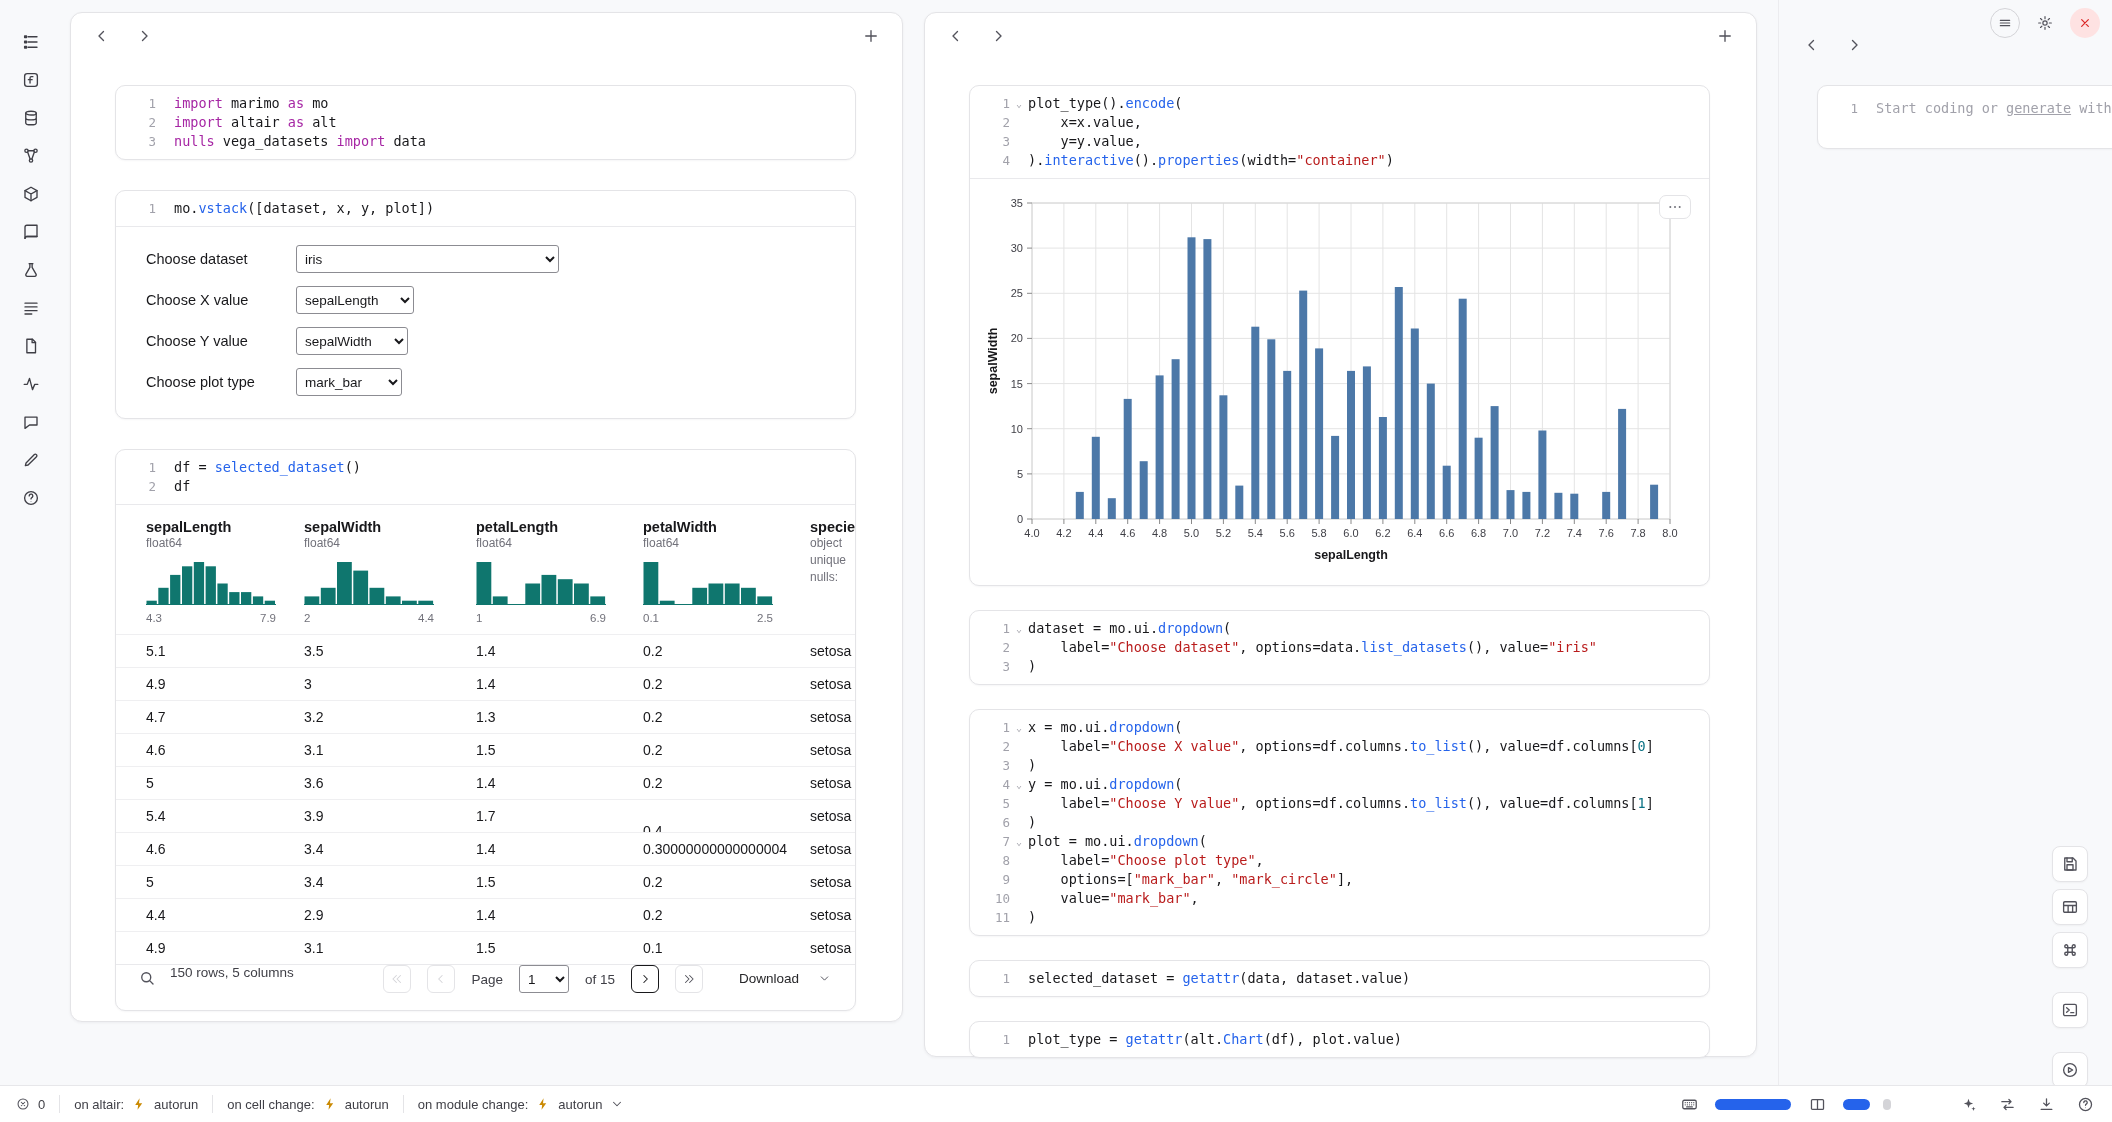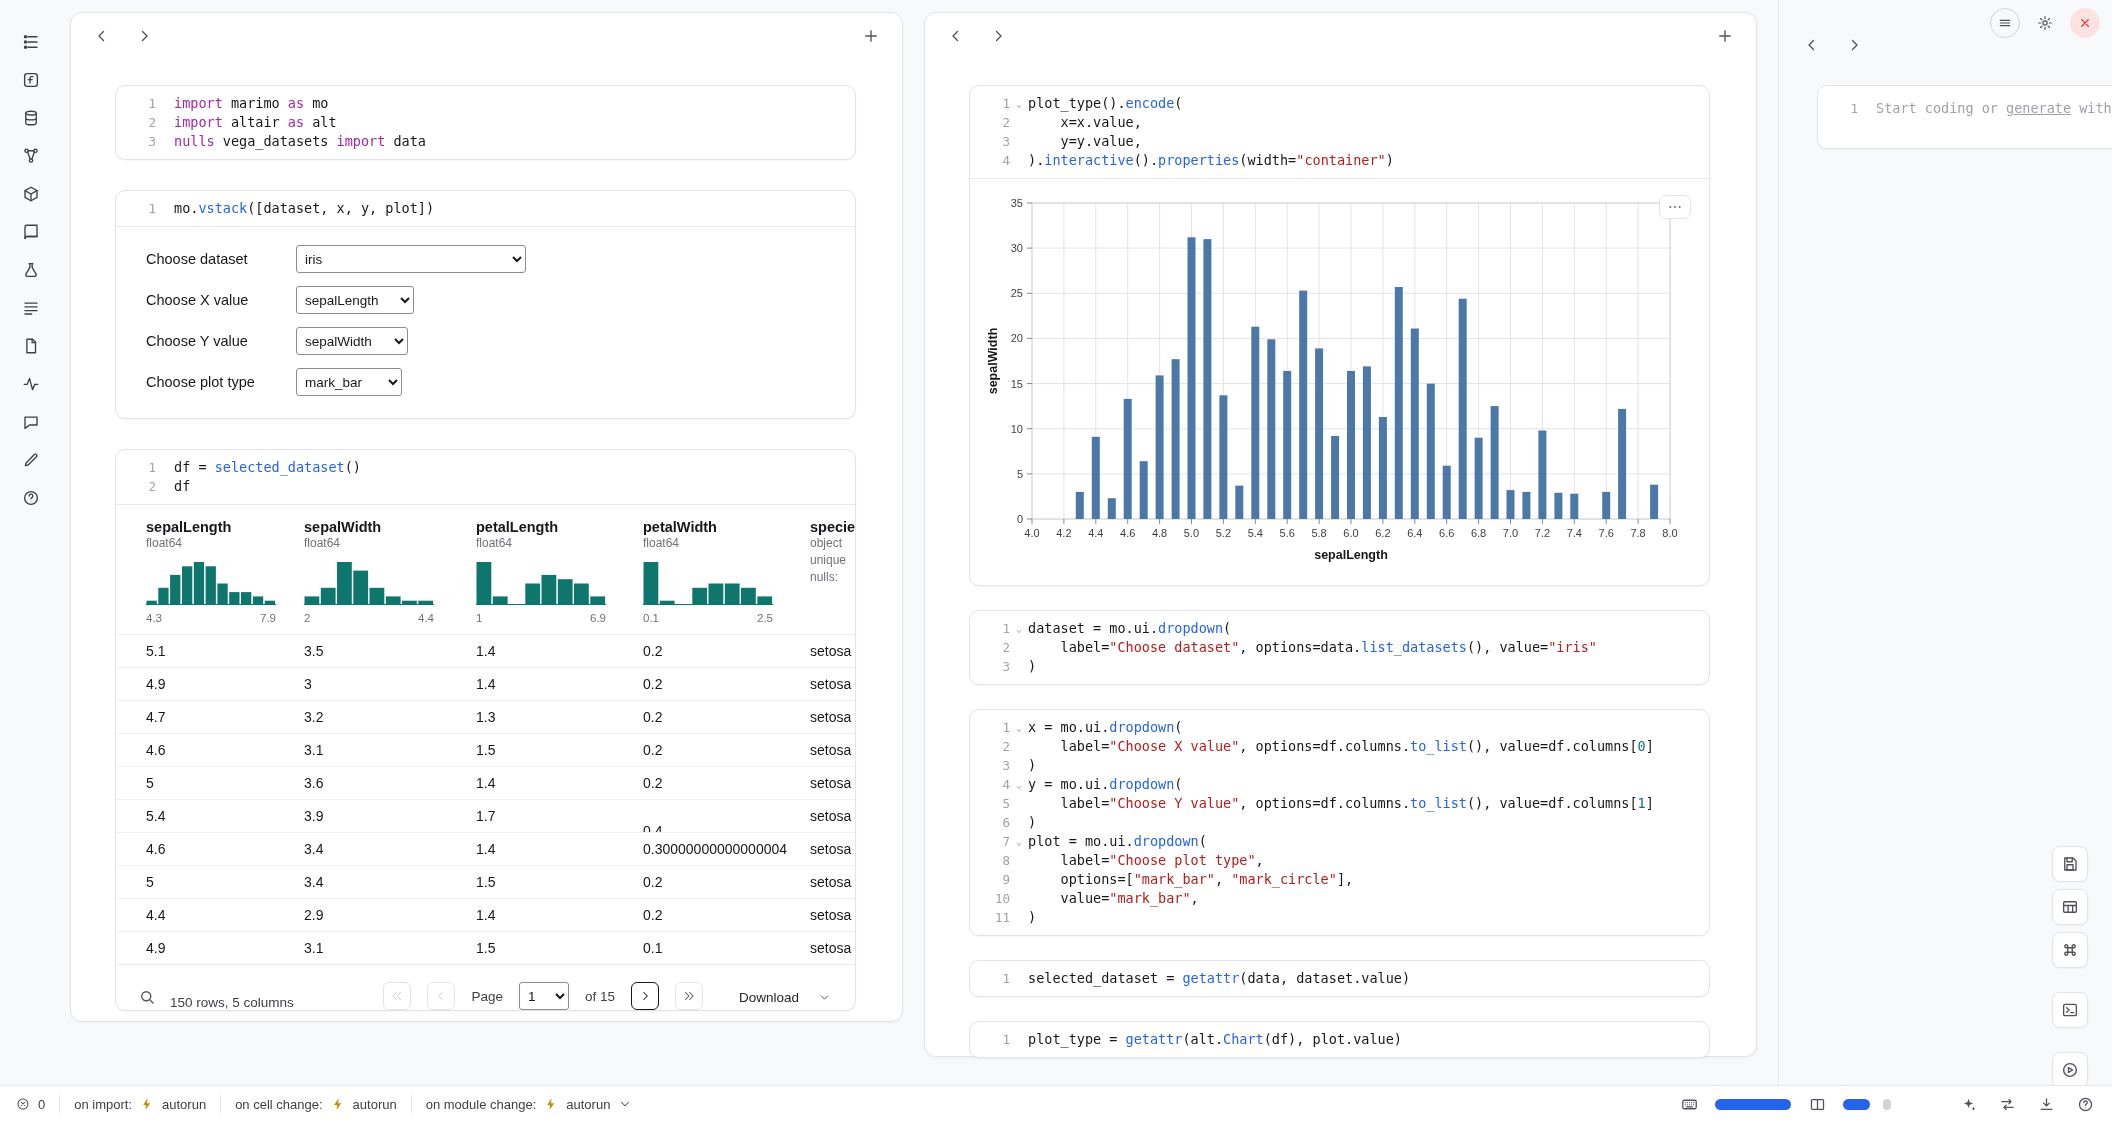--- a/index.html
+++ b/index.html
@@ -43,21 +43,21 @@
   
   .df-head { display:flex; padding:14px 0 10px 30px; overflow:hidden; }
   .df-col { flex:none; }
   .df-name { font-weight:700; font-size:14.5px; white-space:nowrap; }
   .df-type { color:#71717a; font-size:12px; margin-top:1px; white-space:nowrap; }
   .df-meta { color:#71717a; font-size:12px; margin-top:3px; white-space:nowrap; }
   .hist { margin-top:9px; }
   .minmax { display:flex; justify-content:space-between; color:#71717a; font-size:11.5px; width:130px; margin-top:3px; }
   .df-row { display:flex; padding-left:30px; height:33px; align-items:center; border-top:1px solid #efeff1; font-size:14px; overflow:hidden; }
   .df-cell { flex:none; white-space:nowrap; overflow:hidden; }
-  .df-foot { border-top:1px solid #e9e9ec; height:46px; display:flex; align-items:flex-end; padding:0 18px; gap:10px; font-size:13.5px; color:#3f3f46; }
+  .df-foot { border-top:1px solid #e9e9ec; height:46px; display:flex; align-items:flex-start; padding:0 18px; gap:10px; font-size:13.5px; color:#3f3f46; }
   .pager { margin-left:auto; display:flex; align-items:center; gap:16px; }
   .pg-btn { width:28px; height:28px; border:1px solid #e4e4e7; border-radius:6px; display:flex; align-items:center; justify-content:center; color:#52525b; background:#fff; cursor:pointer; }
   .pg-btn svg { width:14px; height:14px; }
   .pg-btn.disabled { color:#d4d4d8; }
   .pg-btn.active { border-color:#18181b; color:#18181b; }
   .pg-select { width:50px; height:26px; }
   .dl { margin-left:26px; display:flex; align-items:center; gap:12px; cursor:pointer; color:#27272a; }
 
   
   .chart-out { position:relative; padding:12px 8px 8px 14px; }
@@ -220,21 +220,21 @@
             <div class="code-line">
               <span class="ln">1</span>
               <span class="fold"></span>
               <span class="src"><span class="tk-txt">mo.</span><span class="tk-fn">vstack</span><span class="tk-txt">([dataset, x, y, plot])</span></span>
             </div>
           </div>
       <div class="divider"></div>
       <div class="controls" id="controls">
             <div class="ctl-row">
               <label>Choose dataset</label>
-              <select class="mo" style="width: 230px;"><option>iris</option></select>
+              <select class="mo" style="width: 263px;"><option>iris</option></select>
             </div>
             <div class="ctl-row">
               <label>Choose X value</label>
               <select class="mo" style="width: 118px;"><option>sepalLength</option></select>
             </div>
             <div class="ctl-row">
               <label>Choose Y value</label>
               <select class="mo" style="width: 112px;"><option>sepalWidth</option></select>
             </div>
             <div class="ctl-row">
@@ -823,21 +823,21 @@
           <svg viewBox="0 0 24 24" fill="none" stroke="currentColor" stroke-width="1.8" stroke-linecap="round" stroke-linejoin="round">
             <circle cx="12" cy="12" r="8.5"></circle>
             <path d="M9 9l6 6M15 9l-6 6"></path>
           </svg>
         </span>
     <span>0</span>
   </div>
   <span class="sb-sep"></span>
   <div id="sb-groups" style="display:flex;align-items:center;">
         <div class="sb-group">
-          <span>on import:</span>
+          <span>on altair:</span>
           <span class="icon-btn">
             <svg viewBox="0 0 24 24" fill="none" stroke="currentColor" stroke-width="1.8" stroke-linecap="round" stroke-linejoin="round">
               <path d="M13 2L5.5 13.5h5L9.5 22l8-11.5h-5.5z" fill="#ca8a04" stroke="none"></path>
             </svg>
           </span>
           <span>autorun</span>
         </div>
         <span class="sb-sep"></span>
         <div class="sb-group">
           <span>on cell change:</span>

